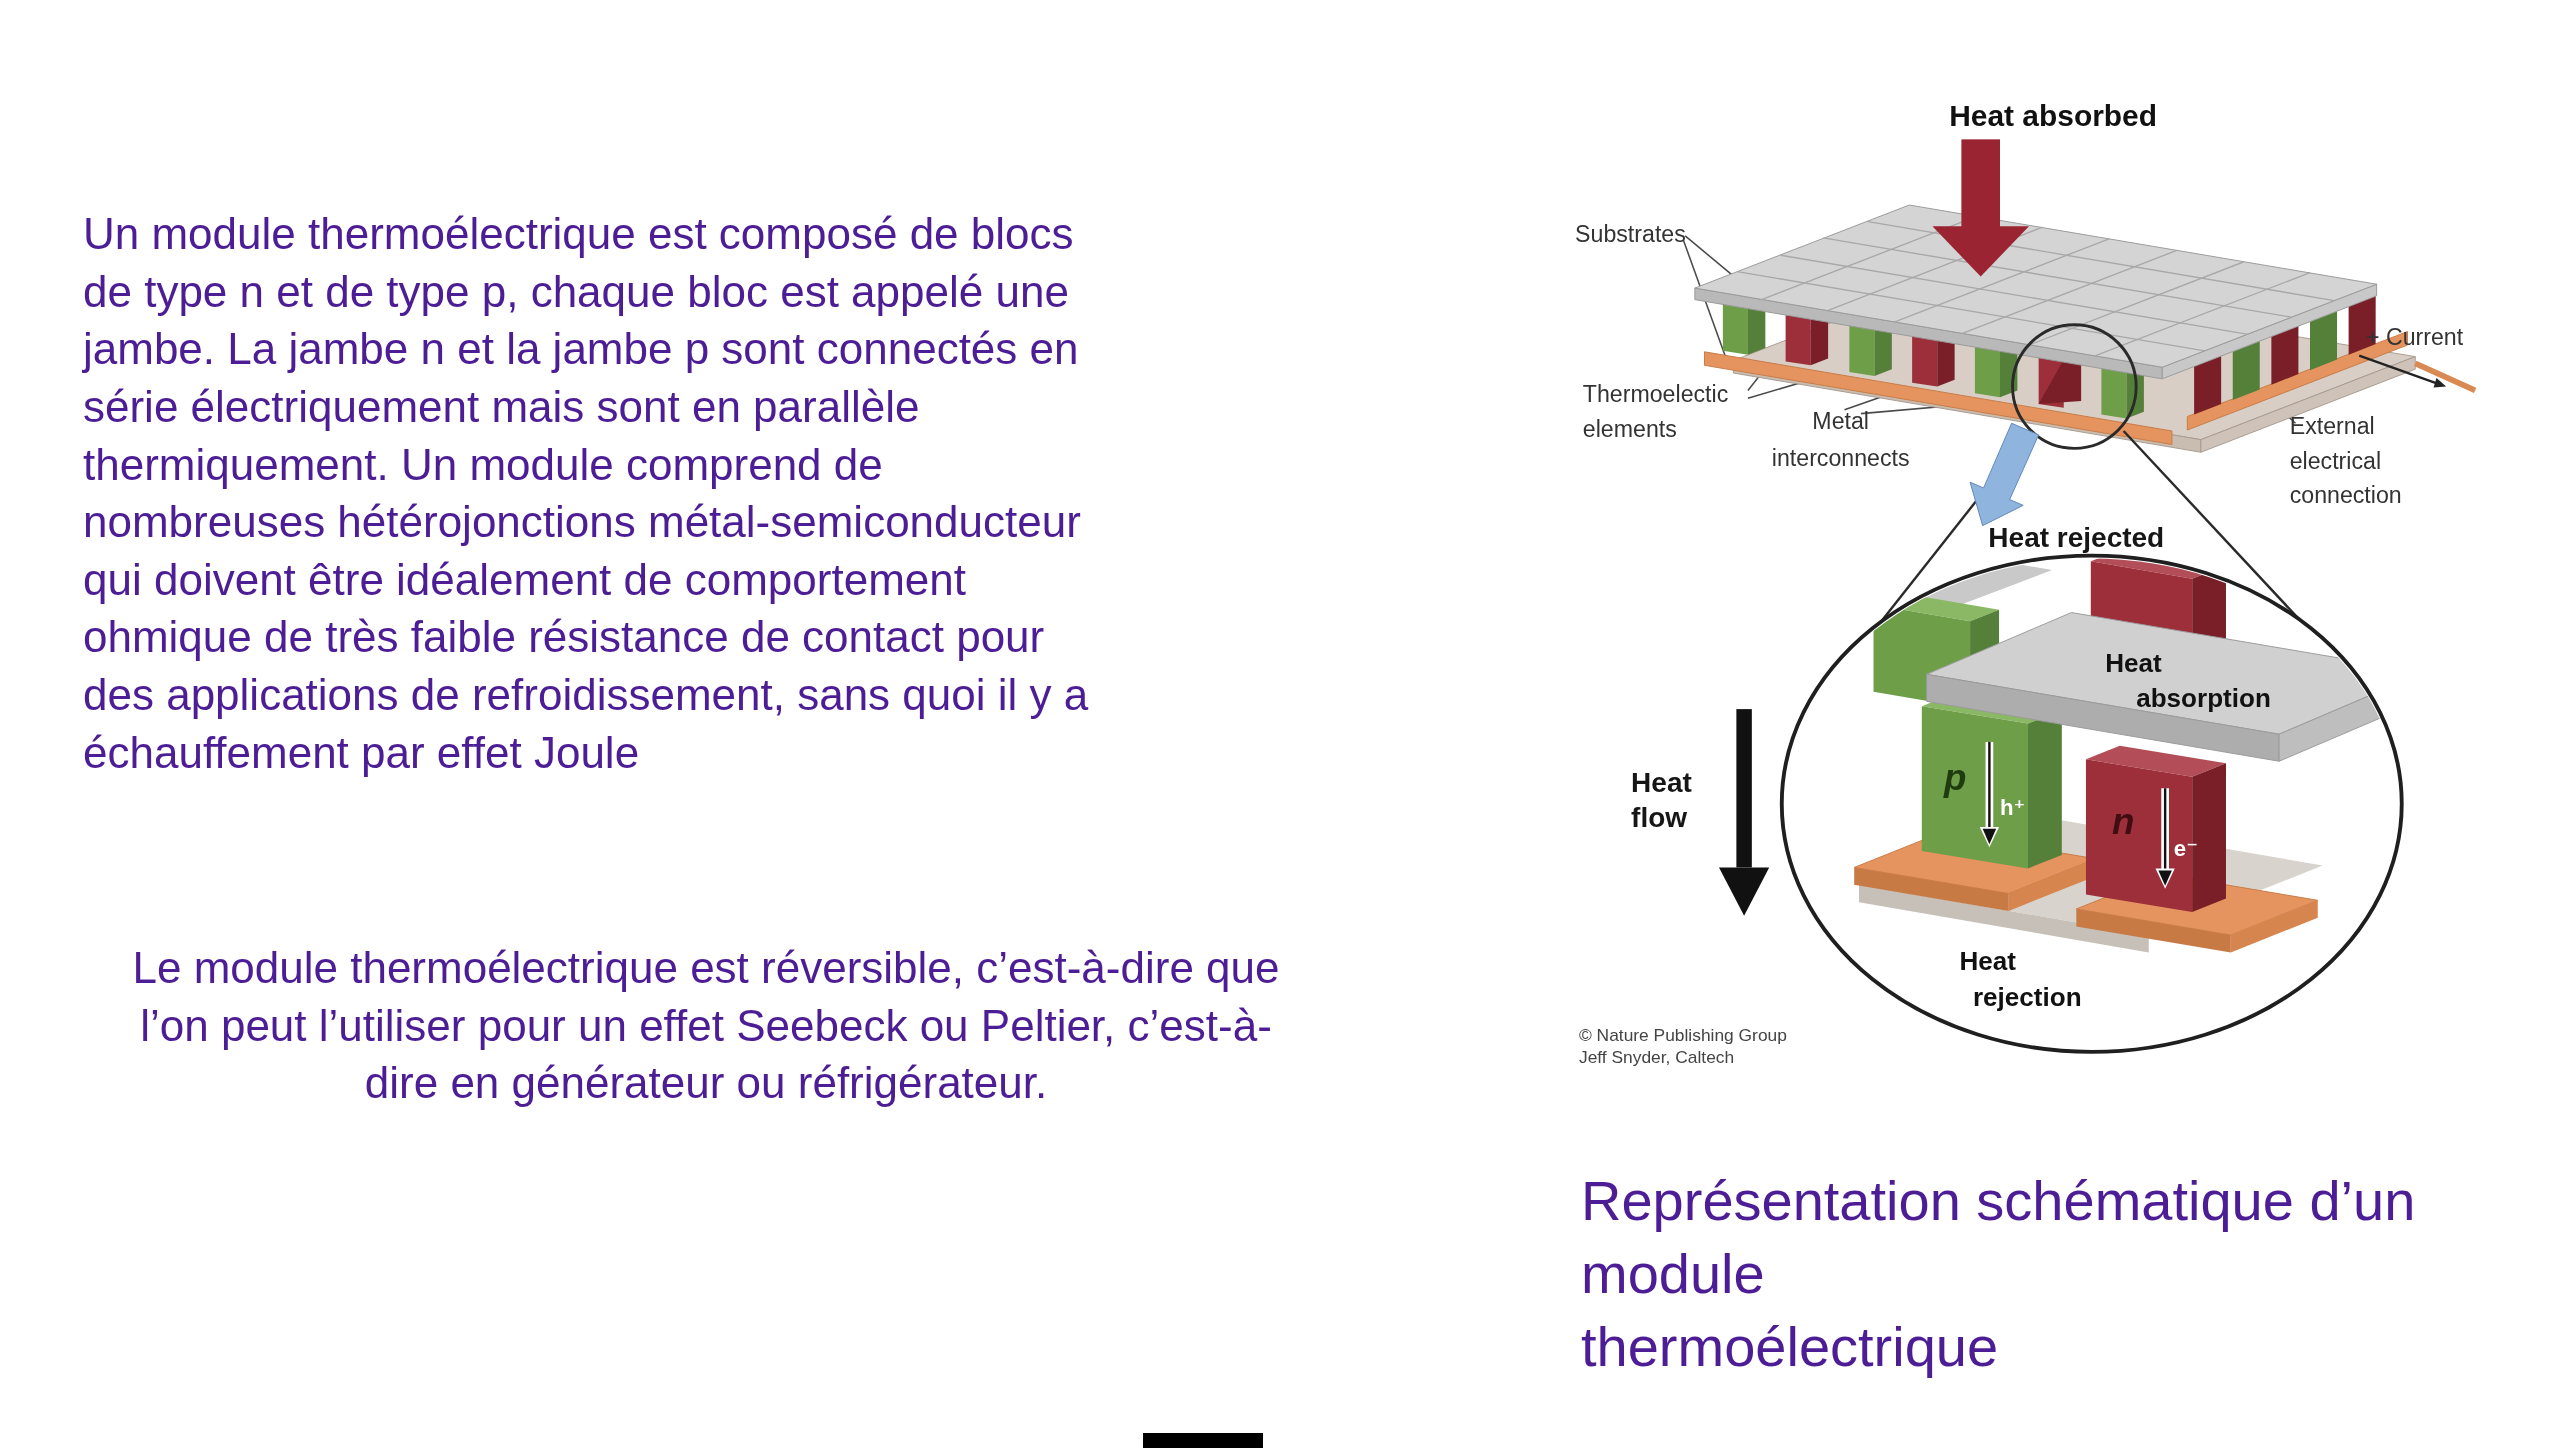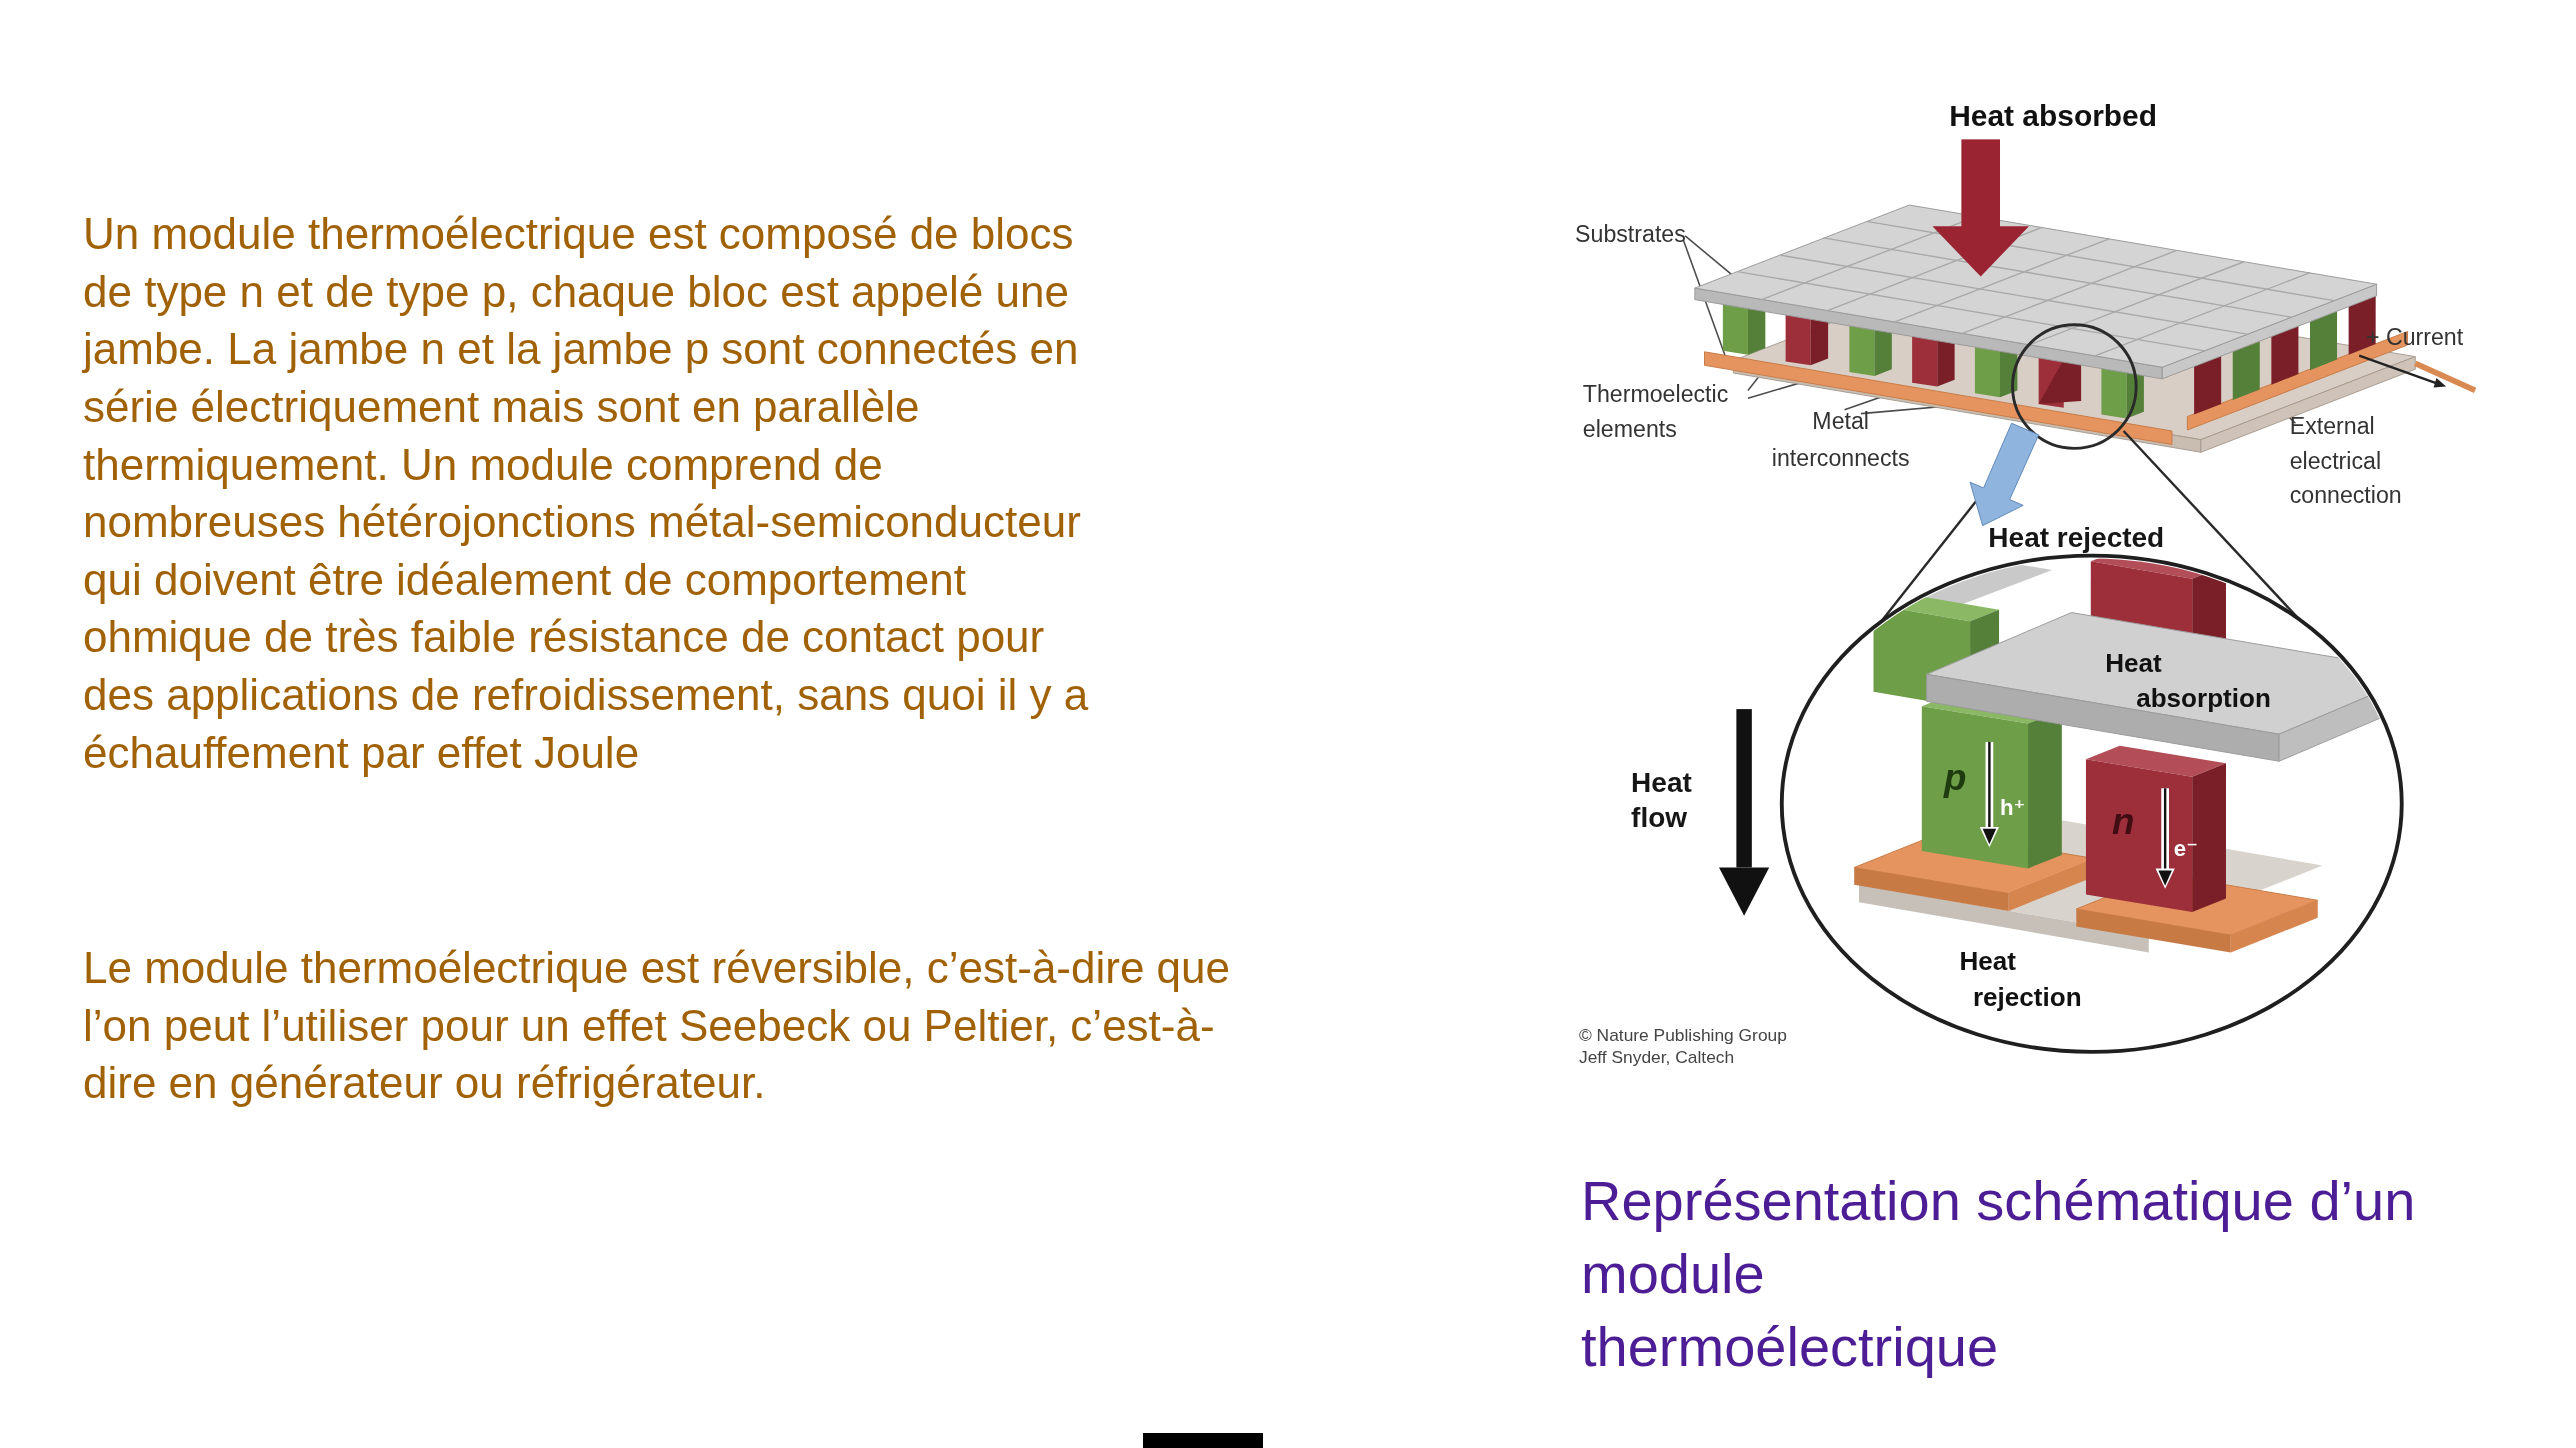--- a/index.html
+++ b/index.html
@@ -2,24 +2,24 @@
 <html><head>
 <meta charset="utf-8">
 <style>
   html,body{margin:0;padding:0;}
   body{
     width:2576px;height:1449px;position:relative;background:#ffffff;overflow:hidden;
     font-family:"Liberation Sans","DejaVu Sans",sans-serif;color:#000;
   }
   .body-text{
     position:absolute;left:83px;width:1246px;font-size:44px;line-height:1.31;
-    white-space:pre-line;color:#a16207;
+    white-space:pre-line;color:#4c1d95;
   }
   #para1{top:205px;}
-  #para2{top:939px;}
+  #para2{top:939px;text-align:center;}
   .caption{
     position:absolute;left:1581px;top:1165px;width:966px;font-size:56px;line-height:1.3;
     white-space:pre-line;color:#4c1d95;
   }
   .figure-wrap{position:absolute;left:1550px;top:83px;width:985px;height:1005px;}
   svg text{font-family:"Liberation Sans","DejaVu Sans",sans-serif;}
   .lbl{font-size:24px;fill:#333;}
   .lbl-bold{font-size:29px;font-weight:bold;fill:#161616;}
   .lbl-title{font-size:31px;font-weight:bold;fill:#111;}
   .zoom-bold{font-size:27px;font-weight:bold;fill:#111;}

